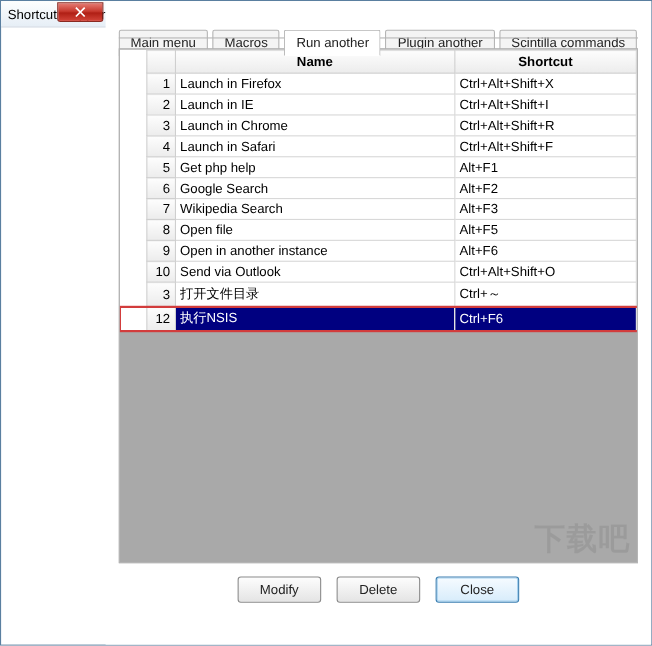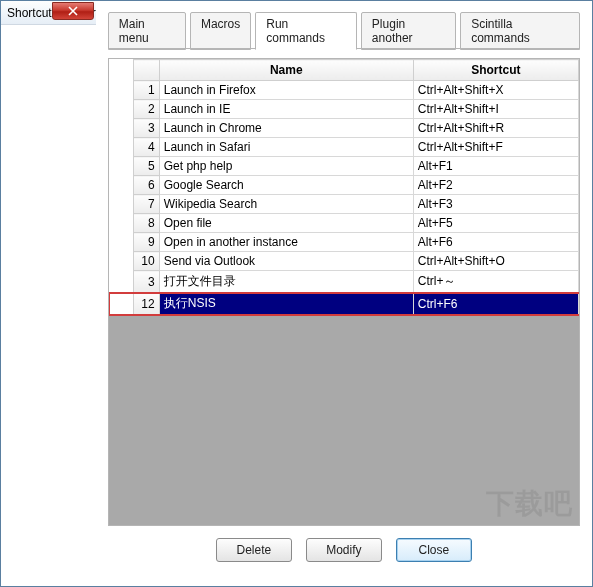--- a/index.html
+++ b/index.html
@@ -60,21 +60,21 @@
   }
   .tab {
     padding: 4px 10px;
     border: 1px solid #b5b5b5;
     border-radius: 2px 2px 0 0;
     background: #f4f4f4;
     font-size: 12px;
     color: #222;
     cursor: default;
     position: relative;
-    top: 1px;
+    top: 16px;
   }
   .tab.active {
     background: #fff;
     border-bottom: 1px solid #fff;
     z-index: 2;
   }
   .tabline {
     border-bottom: 1px solid #b5b5b5;
     margin: 0 12px;
     position: relative;
@@ -187,21 +187,21 @@
       <svg width="10" height="10" viewBox="0 0 10 10">
         <path d="M1 1 L9 9 M9 1 L1 9" stroke="#fff" stroke-width="1.6"></path>
       </svg>
     </div>
   </div>
 
   <div class="client">
     <div class="tabstrip" id="tabstrip">
         <div class="tab">Main menu</div>
         <div class="tab">Macros</div>
-        <div class="tab active">Run commands</div>
+        <div class="tab active">Run another</div>
         <div class="tab">Plugin another</div>
         <div class="tab">Scintilla commands</div>
       </div>
     <div class="tabline"></div>
 
     <div class="gridwrap">
       <div class="grid">
         <table id="grid-table">
           <colgroup>
             <col class="rownum">
@@ -277,18 +277,18 @@
                 <td>Ctrl+F6</td>
               </tr>
             </tbody>
         </table>
       </div>
       <div class="highlight-box" id="highlight-box" style="left: -0.5px; top: 232.5px; width: 566px; height: 24px;"></div>
       <div class="watermark">下载吧</div>
     </div>
 
     <div class="footer">
+      <div class="btn">Modify</div>
       <div class="btn">Delete</div>
-      <div class="btn">Modify</div>
       <div class="btn default">Close</div>
     </div>
   </div>
 </div>
 
 </body></html>

